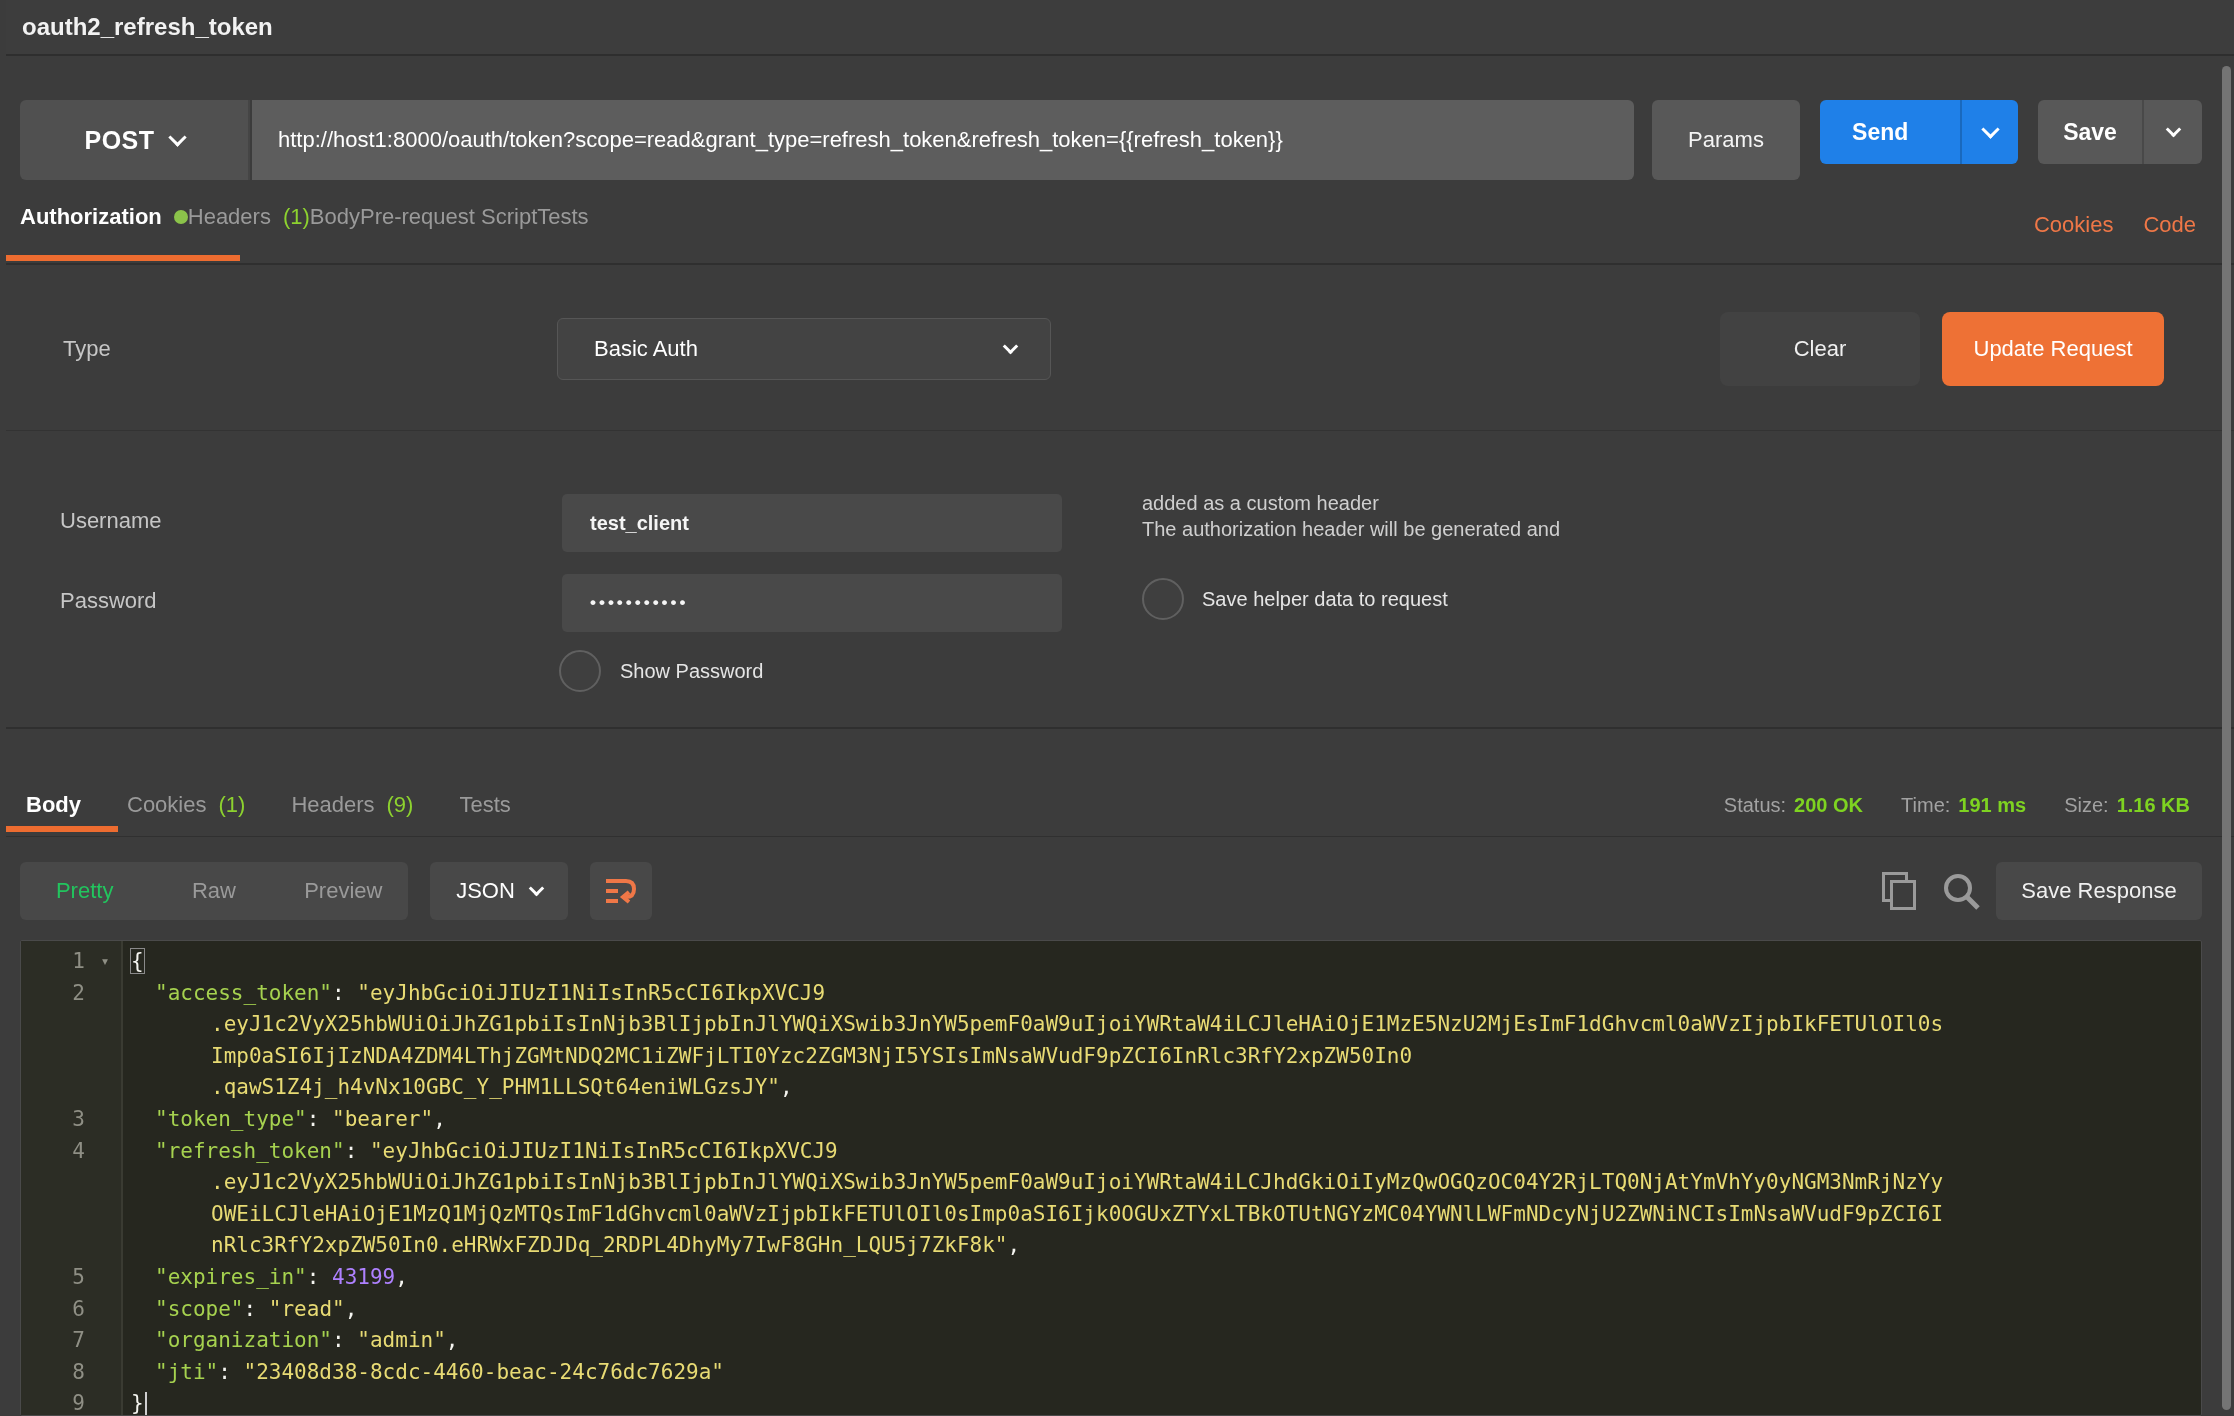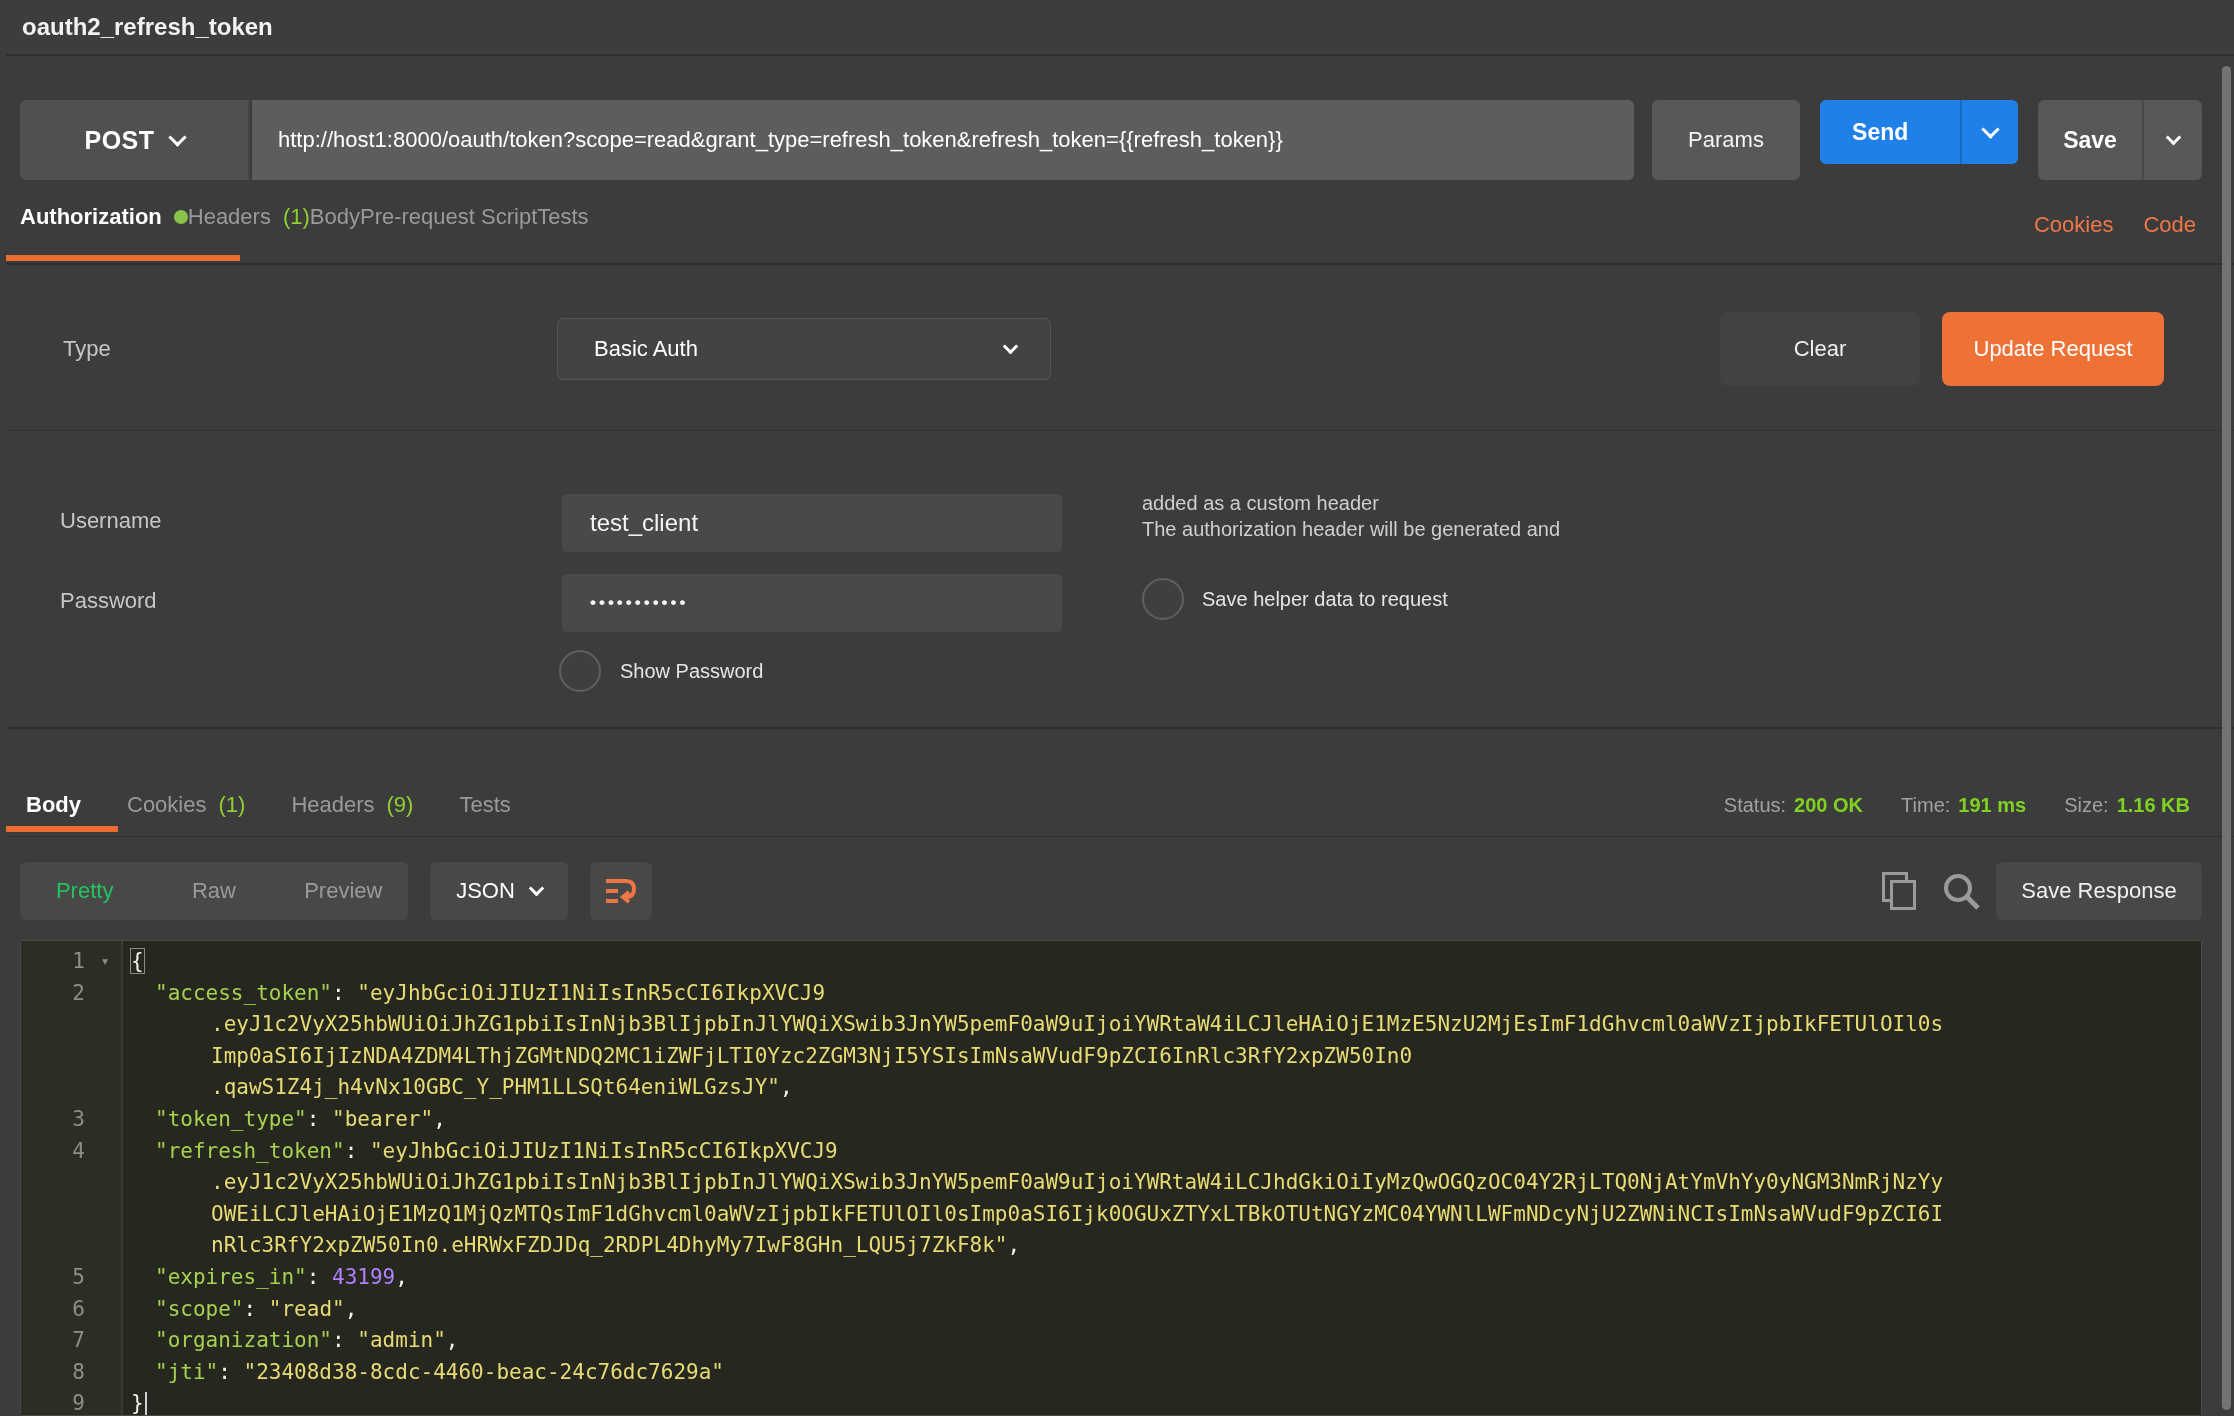--- a/index.html
+++ b/index.html
@@ -19,21 +19,21 @@
   
   .post-cell { left:14px; top:100px; width:230px; height:80px; background:#505050; border-radius:6px 0 0 6px; border-right:2px solid #454545; display:flex; align-items:center; justify-content:center; gap:16px; }
   .post-cell .m { font-size:25px; font-weight:bold; color:#fff; letter-spacing:.5px; }
   .chev { display:inline-block; width:13px; height:13px; border-right:3px solid #fff; border-bottom:3px solid #fff; transform:rotate(45deg); margin-top:-6px; }
   .url-field { left:246px; top:100px; width:1382px; height:80px; background:#5d5d5d; border-radius:0 6px 6px 0; display:flex; align-items:center; }
   .url-field span { padding-left:26px; font-size:22px; color:#fff; white-space:nowrap; }
   .params-btn { left:1646px; top:100px; width:148px; height:80px; background:#585858; border-radius:6px; display:flex; align-items:center; justify-content:center; font-size:22px; color:#f4f4f4; }
   .send-btn { left:1814px; top:100px; width:198px; height:64px; background:#1f80e8; border-radius:6px; display:flex;gap:20px; }
   .send-btn .main { width:134px; display:flex; align-items:center; justify-content:center; font-size:23px; font-weight:bold; color:#fff; }
   .send-btn .dd { width:64px; border-left:2px solid rgba(0,0,0,.18); display:flex; align-items:center; justify-content:center; }
-  .save-btn { left:2032px; top:100px; width:164px; height:80px; background:#585858; border-radius:6px; display:flex; }
+  .save-btn { left:2032px; top:100px; width:164px; height:64px; background:#585858; border-radius:6px; display:flex; }
   .save-btn .main { width:104px; display:flex; align-items:center; justify-content:center; font-size:23px; font-weight:bold; color:#fff; }
   .save-btn .dd { width:60px; border-left:2px solid #494949; display:flex; align-items:center; justify-content:center; }
   .save-btn .chev, .auth-dd .chev, .json-dd .chev { width:11px; height:11px; }
 
   
   .req-tabs { left:14px; top:204px; display:flex; font-size:22px; color:#9a9a9a; align-items:center; }
   .tab { display:flex; align-items:center; gap:12px; }
   .tab.active { color:#fff; font-weight:600; }
   .count { color:#8dd22f; }
   .dot { width:14px; height:14px; border-radius:50%; background:#8bc34a; display:inline-block; }
@@ -44,21 +44,21 @@
   
   .type-label { left:57px; top:336px; font-size:22px; color:#c6c6c6; }
   .auth-dd { left:551px; top:318px; width:494px; height:62px; background:#434343; border:1px solid #565656; border-radius:6px; display:flex; align-items:center; }
   .auth-dd .val { padding-left:36px; font-size:22px; color:#fff; flex:1; }
   .auth-dd .chev { margin-right:34px; }
   .clear-btn { left:1714px; top:312px; width:200px; height:74px; background:#424242; border-radius:8px; display:flex; align-items:center; justify-content:center; font-size:22px; color:#f0f0f0; }
   .update-btn { left:1936px; top:312px; width:222px; height:74px; background:#ee7135; border-radius:8px; display:flex; align-items:center; justify-content:center; font-size:22px; color:#fff; }
   .hr1 { left:0; top:430px; width:2234px; height:1px; background:#333; }
   .field-label { font-size:22px; color:#c6c6c6; }
   .input { background:#494949; border-radius:5px; display:flex; align-items:center; }
-  .input span { padding-left:28px; font-size:24px; color:#f5f5f5; }
+  .input span { padding-left:28px; font-size:20px; color:#f5f5f5;font-weight:bold; }
   .username-input { left:556px; top:494px; width:500px; height:58px; }
   .password-input { left:556px; top:574px; width:500px; height:58px; }
   .password-input span { font-size:17px; font-weight:bold; letter-spacing:3px; }
   .radio { width:42px; height:42px; border-radius:50%; border:2px solid #606060; background:#3f3f3f; }
   .toggle-label { font-size:20px; color:#e5e5e5; }
   .note { left:1136px; top:490px; width:500px; font-size:20px; line-height:26px; color:#cfcfcf; }
   .hr2 { left:0; top:727px; width:2234px; height:2px; background:#2f2f2f; }
 
   
   .resp-tabs { left:20px; top:792px; display:flex; gap:46px; font-size:22px; color:#9a9a9a; }

